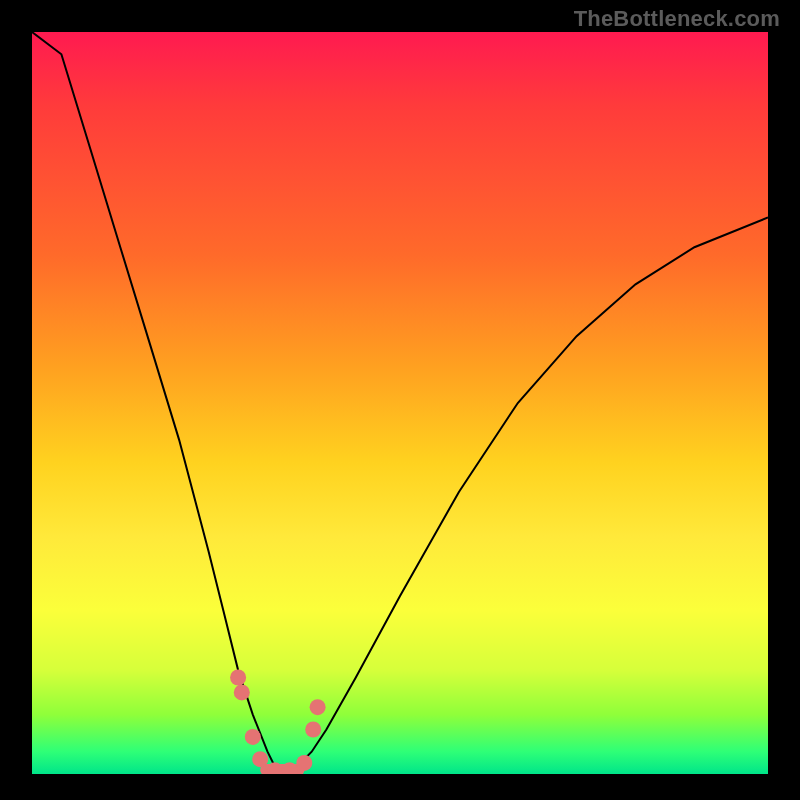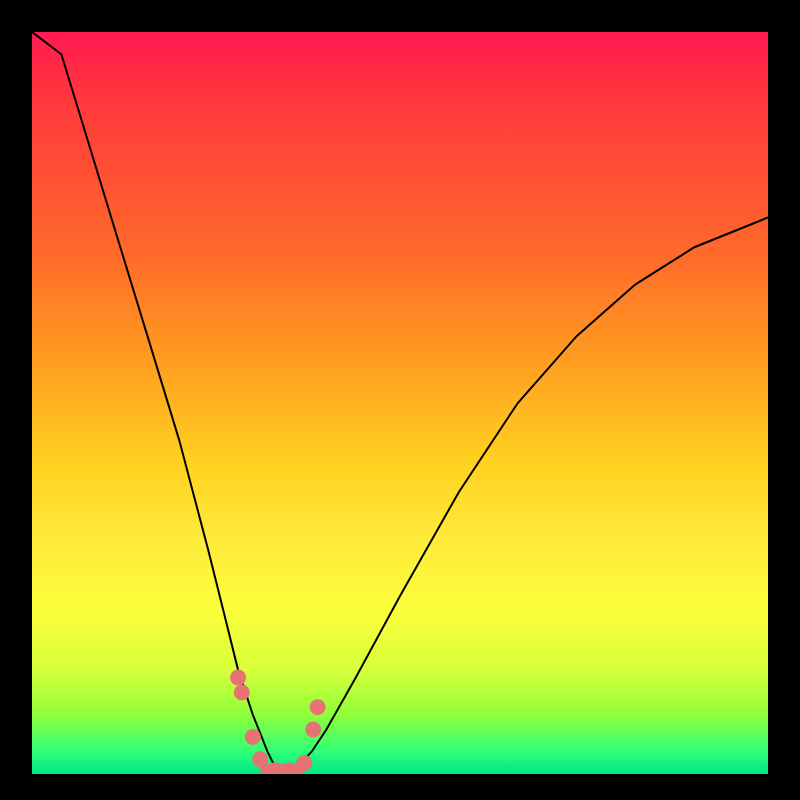--- a/index.html
+++ b/index.html
@@ -85,13 +85,14 @@
           <circle cx="220.8" cy="704.9" r="8"></circle>
           <circle cx="228.2" cy="727.2" r="8"></circle>
           <circle cx="242.9" cy="738.3" r="8"></circle>
           <circle cx="257.6" cy="738.3" r="8"></circle>
           <circle cx="272.3" cy="730.9" r="8"></circle>
           <circle cx="281.2" cy="697.5" r="8"></circle>
           <circle cx="285.6" cy="675.2" r="8"></circle>
         </g>
     </svg>
   </div>
+  <div class="watermark">TheBottleneck.com</div>
 </div>
 
 </body></html>

